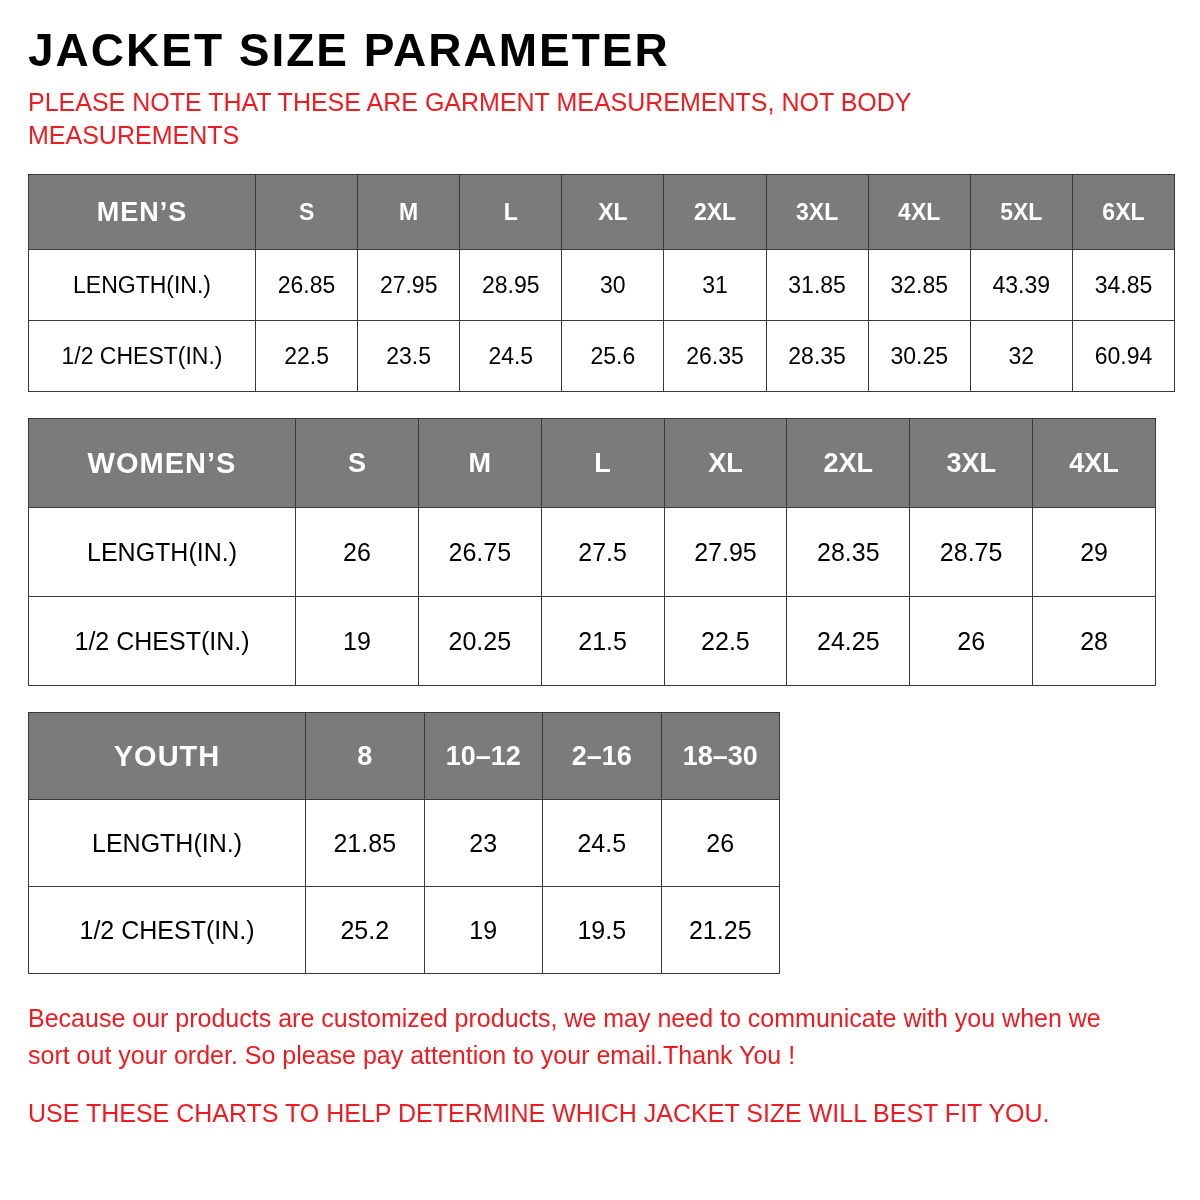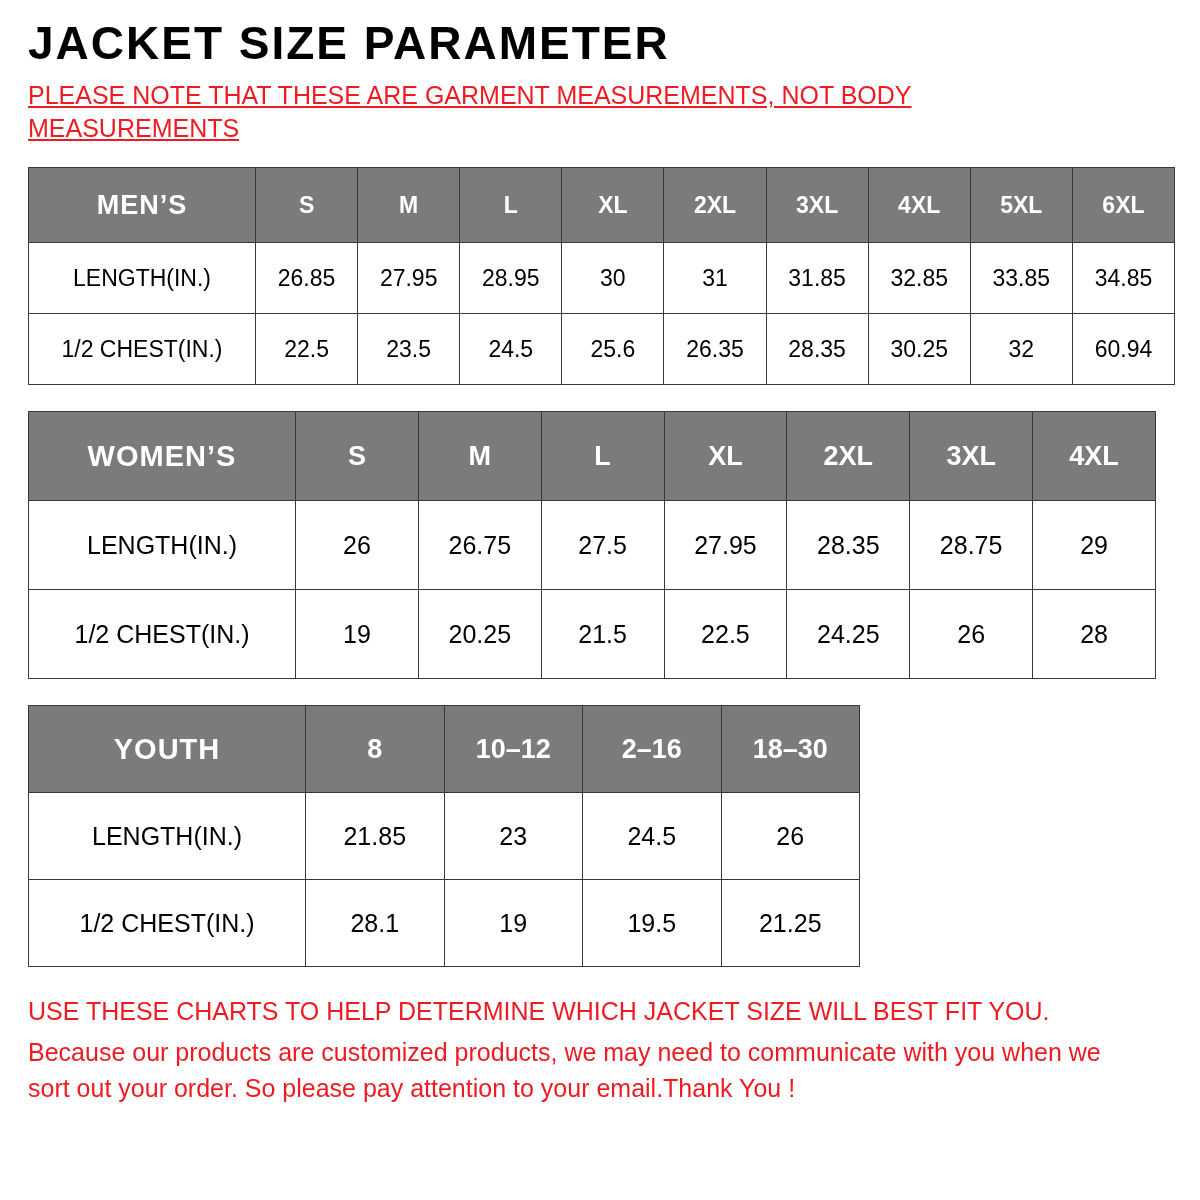--- a/index.html
+++ b/index.html
@@ -11,37 +11,36 @@
     width: 1200px;
     height: 1200px;
     font-family: "Liberation Sans", sans-serif;
     color: #000000;
     overflow: hidden;
   }
   .page {
     box-sizing: border-box;
     width: 1200px;
     height: 1200px;
-    padding: 19px 28px 0 28px;
+    padding: 26px 28px 0 28px;
     border-radius: 9px;
   }
   .title {
     font-size: 46px;
     font-weight: bold;
     letter-spacing: 2px;
     margin: 0 0 10px 0;
     line-height: 1.05;
   }
   .note-top {
     color: #ee1c22;
     font-size: 25px;
     line-height: 1.32;
     margin: 12px 0 22px 0;
     max-width: 950px;
-    text-decoration: underline;
   }
   table {
     border-collapse: collapse;
     table-layout: fixed;
     margin-bottom: 26px;
   }
   td {
     border: 1px solid #3a3a3a;
     text-align: center;
     vertical-align: middle;
@@ -66,21 +65,21 @@
   
   #tbl-mens { width: 1147px; }
   #tbl-mens td.rowlabel { width: 218px; }
   
   #tbl-womens { width: 1128px; }
   #tbl-womens td.rowlabel { width: 258px; }
   #tbl-womens td { font-size: 25px; height: 88px; margin-left: 37px; }
   #tbl-womens tr.head td { font-size: 27px; }
   #tbl-womens tr.head td.rowlabel { font-size: 29px; }
   
-  #tbl-youth { width: 832px; margin-top: 24px; }
+  #tbl-youth { width: 752px; margin-top: 24px; }
   #tbl-youth td.rowlabel { width: 268px; }
   #tbl-youth td { font-size: 25px; height: 86px; }
   #tbl-youth tr.head td { font-size: 27px; }
   #tbl-youth tr.head td.rowlabel { font-size: 29px; }
   .note-bottom {
     color: #ee1c22;
     font-size: 25px;
     line-height: 1.45;
     margin: 4px 0 0 0;
     max-width: 1120px;
@@ -114,21 +113,21 @@
       </tr>
       <tr>
         <td class="rowlabel">LENGTH(IN.)</td>
         <td>26.85</td>
         <td>27.95</td>
         <td>28.95</td>
         <td>30</td>
         <td>31</td>
         <td>31.85</td>
         <td>32.85</td>
-        <td>33.85</td>
+        <td>43.39</td>
         <td>34.85</td>
       </tr>
       <tr>
         <td class="rowlabel">1/2 CHEST(IN.)</td>
         <td>22.5</td>
         <td>23.5</td>
         <td>24.5</td>
         <td>25.6</td>
         <td>26.35</td>
         <td>28.35</td>
@@ -185,24 +184,24 @@
       </tr>
       <tr>
         <td class="rowlabel">LENGTH(IN.)</td>
         <td>21.85</td>
         <td>23</td>
         <td>24.5</td>
         <td>26</td>
       </tr>
       <tr>
         <td class="rowlabel">1/2 CHEST(IN.)</td>
-        <td>28.1</td>
+        <td>25.2</td>
         <td>19</td>
         <td>19.5</td>
         <td>21.25</td>
       </tr>
     </tbody>
   </table>
 
+  <p class="note-bottom">Because our products are customized products, we may need to communicate with you when we sort out your order. So please pay attention to your email.Thank You !</p>
   <p class="note-bottom second">USE THESE CHARTS TO HELP DETERMINE WHICH JACKET SIZE WILL BEST FIT YOU.</p>
-  <p class="note-bottom">Because our products are customized products, we may need to communicate with you when we sort out your order. So please pay attention to your email.Thank You !</p>
 
 </div>
 
 </body></html>

